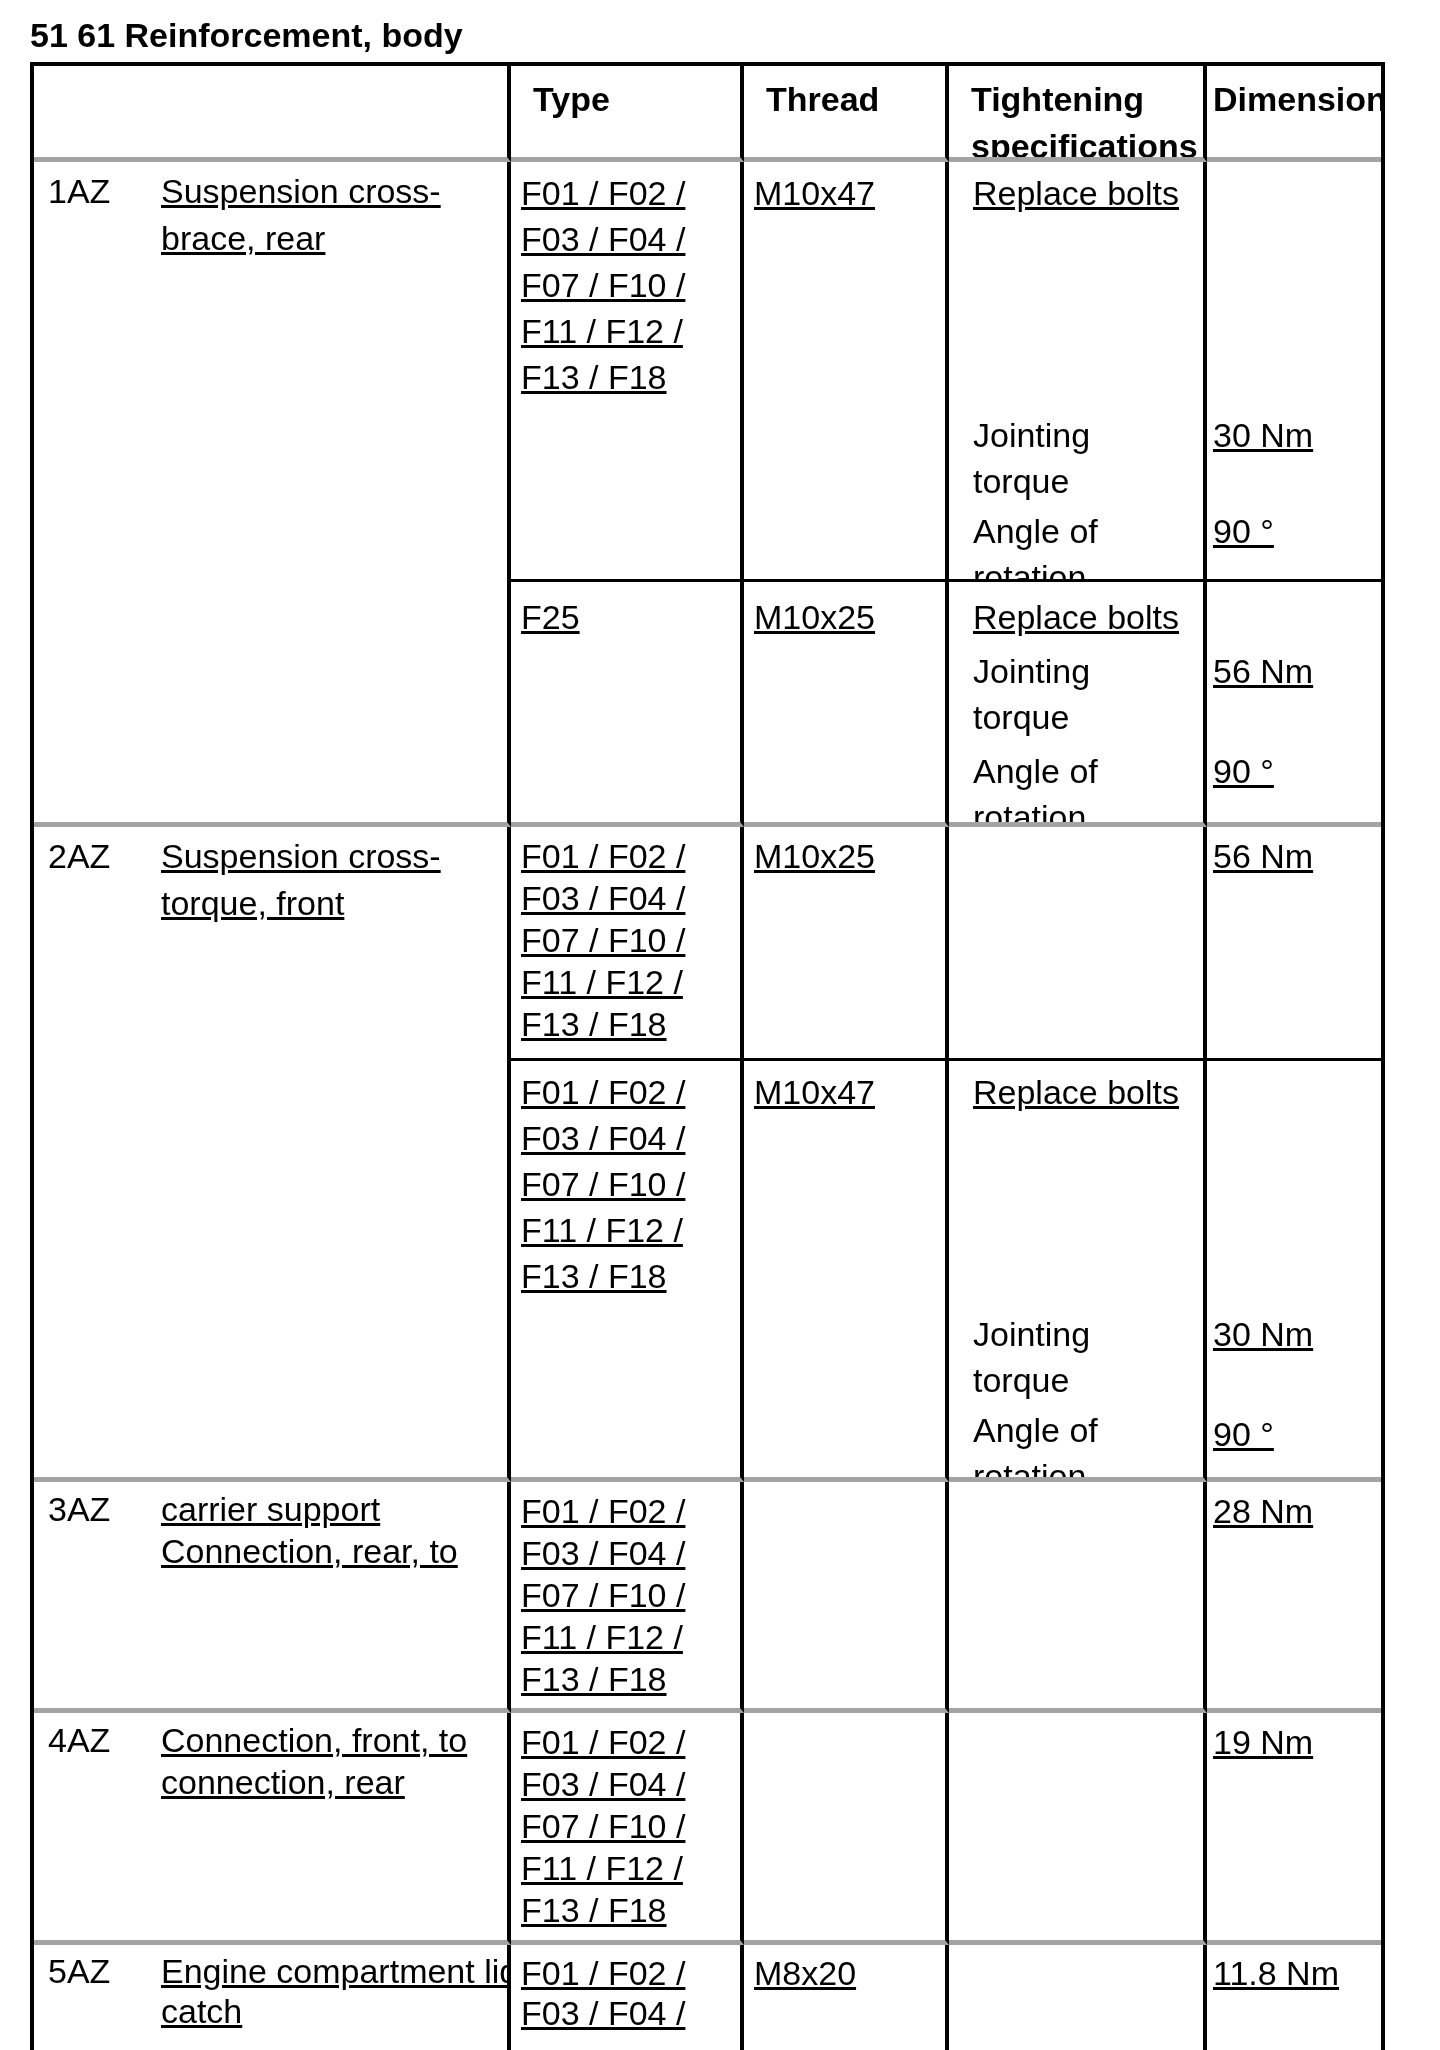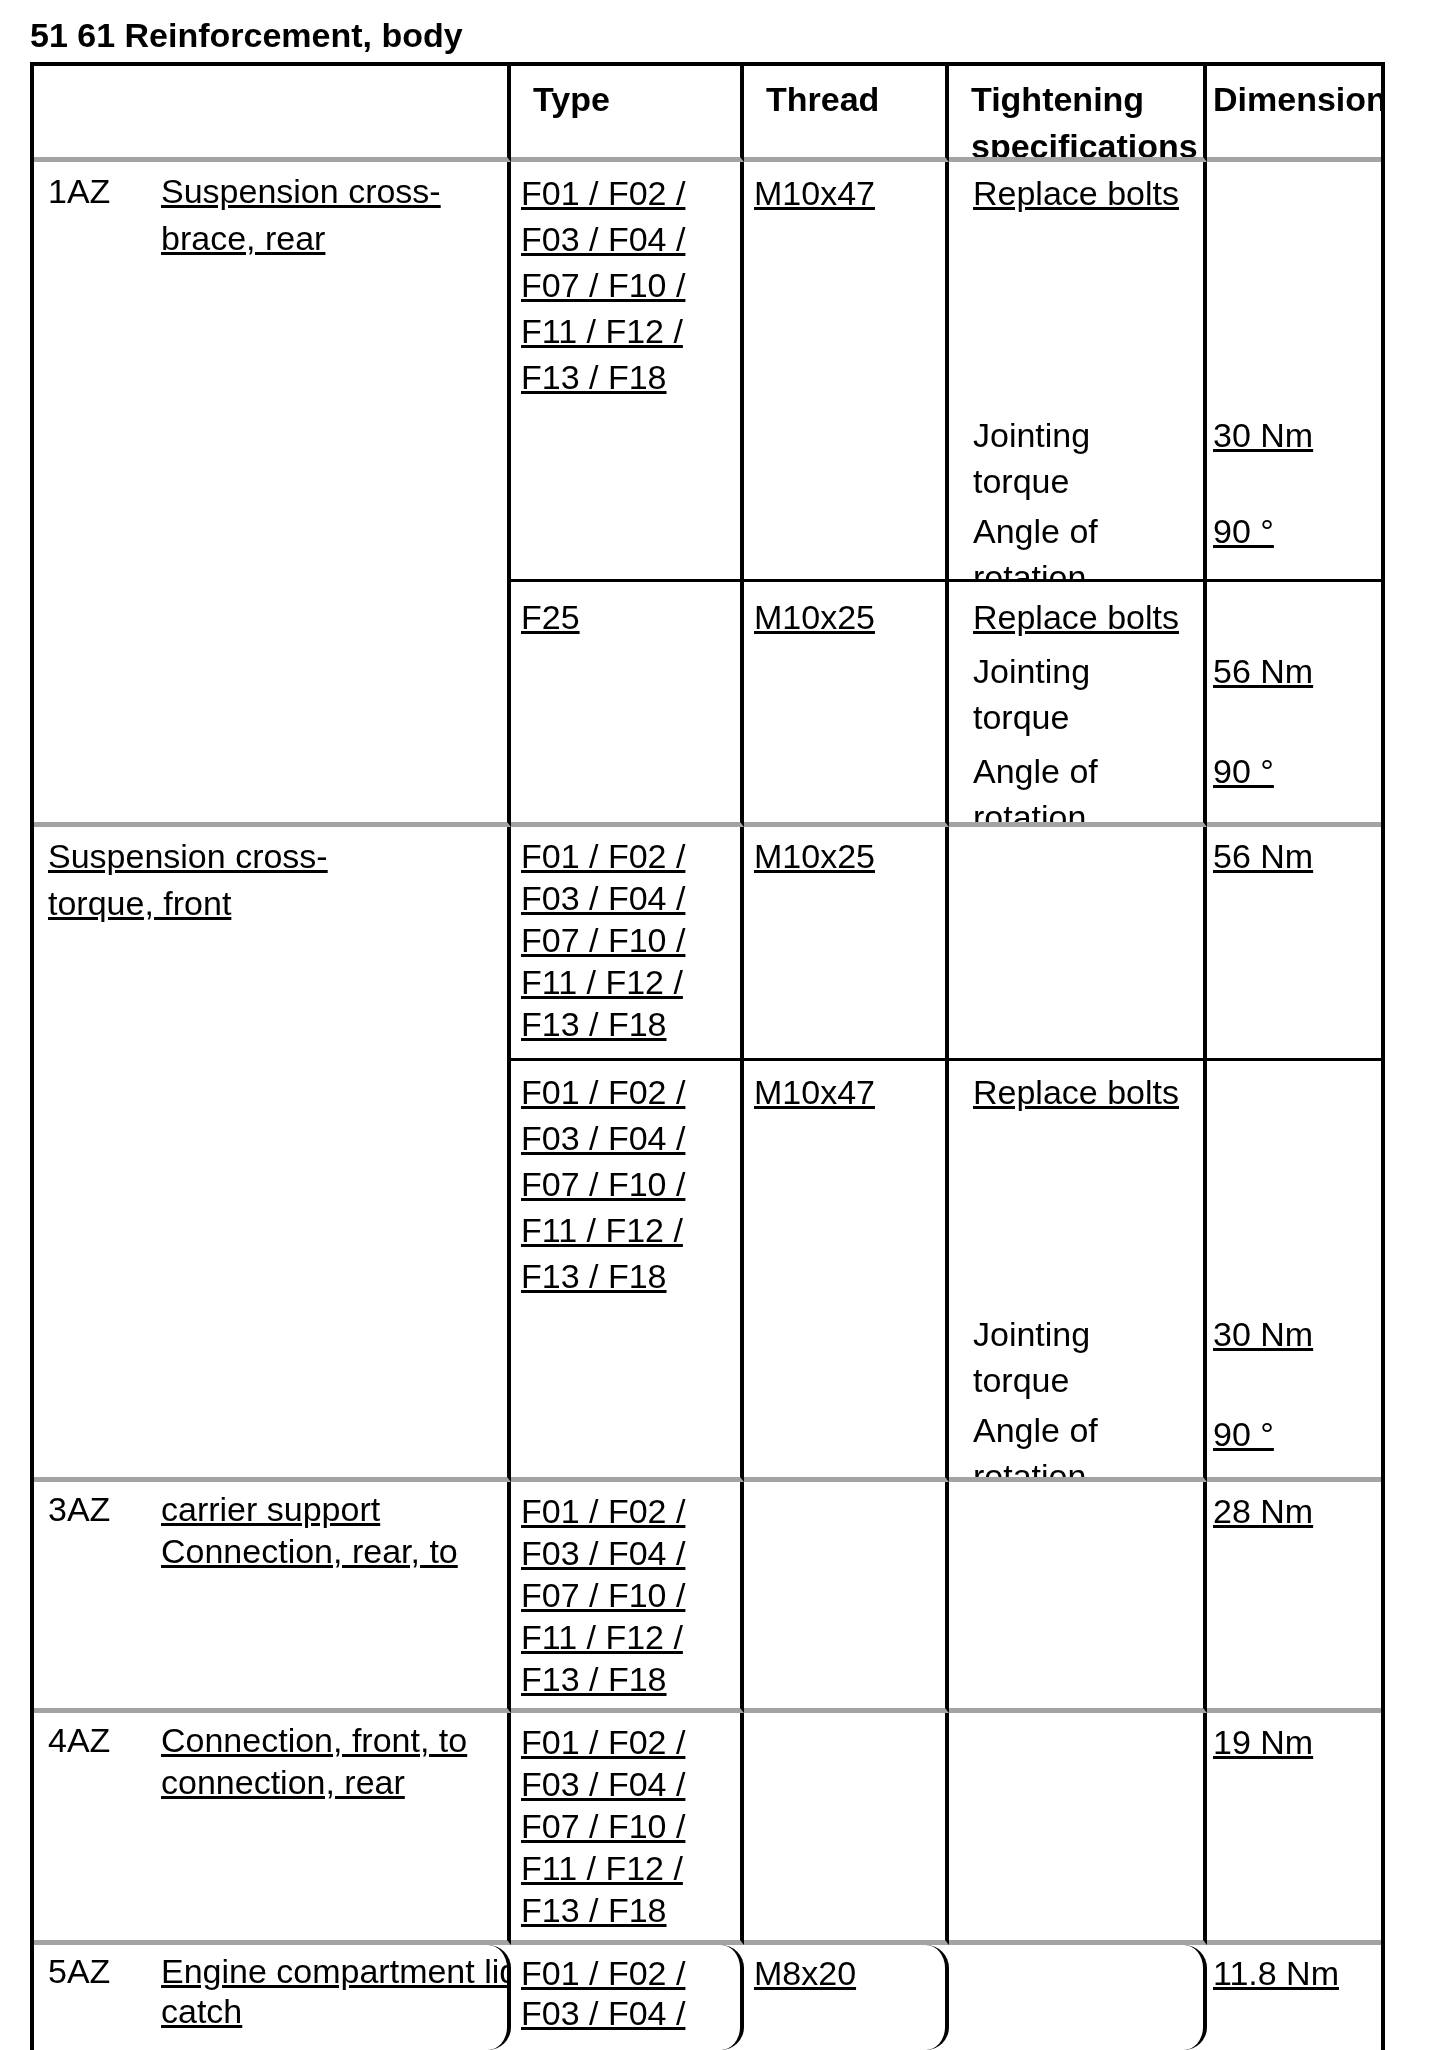--- a/index.html
+++ b/index.html
@@ -46,21 +46,21 @@
   .rowid { flex: 0 0 85px; }
   .desc { flex: 1; }
 
   .pd   { padding: 8px 4px 0 10px; }
   .spec { padding: 8px 4px 0 24px; }
   .dim  { padding: 8px 4px 0 6px; }
   .pt12 { padding-top: 12px; }
 
   .lh46 { line-height: 46px; }
   .lh42 { line-height: 42px; }
-  .lh40 { line-height: 40px; border-radius: 23px; }
+  .lh40 { line-height: 40px; }
   .lh47 { line-height: 47px; }
 
   .line { white-space: nowrap; text-decoration: underline; }
   .narrow { max-width: 150px; }
 
   .mt196 { margin-top: 196px; }
   .mt242 { margin-top: 242px; }
   .mt50  { margin-top: 50px; }
   .mt54  { margin-top: 54px; }
   .mt8   { margin-top: 8px; }
@@ -119,20 +119,21 @@
     <div class="line">Replace bolts</div>
     <div class="narrow mt8">Jointing torque</div>
     <div class="narrow mt8">Angle of rotation</div>
   </div>
   <div class="cell dim pt12 lh46 bB5">
     <div class="line mt54">56 Nm</div>
     <div class="line mt54">90 °</div>
   </div>
 
   <div class="cell c1 lh47 bR bB5 span2">
+    <div class="rowid">2AZ</div>
     <div class="desc">
       <div class="line">Suspension cross-</div>
       <div class="line">torque, front</div>
     </div>
   </div>
 
   <div class="cell pd lh42 bR bB3">
     <div class="line">F01 / F02 /</div>
     <div class="line">F03 / F04 /</div>
     <div class="line">F07 / F10 /</div>

